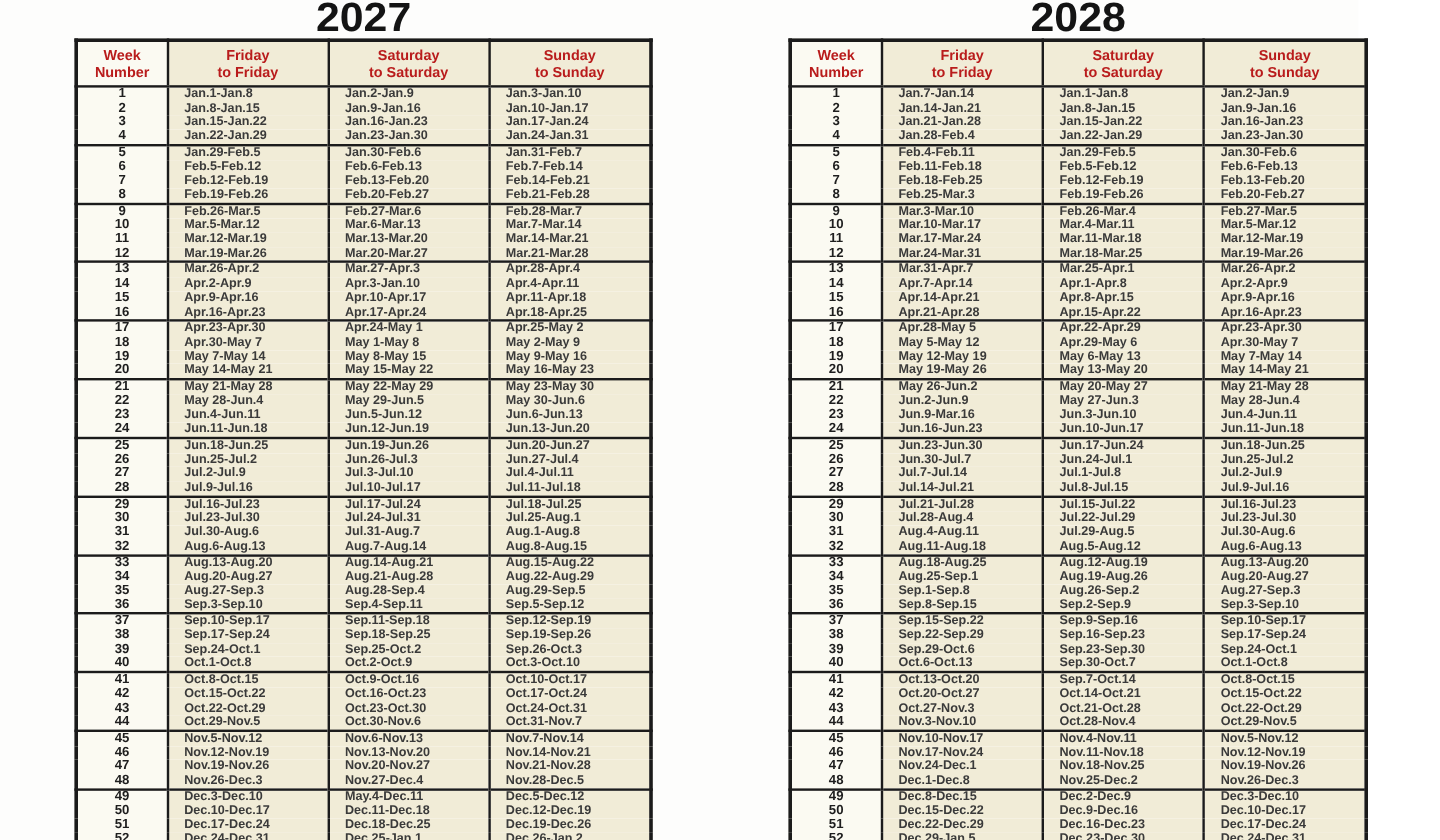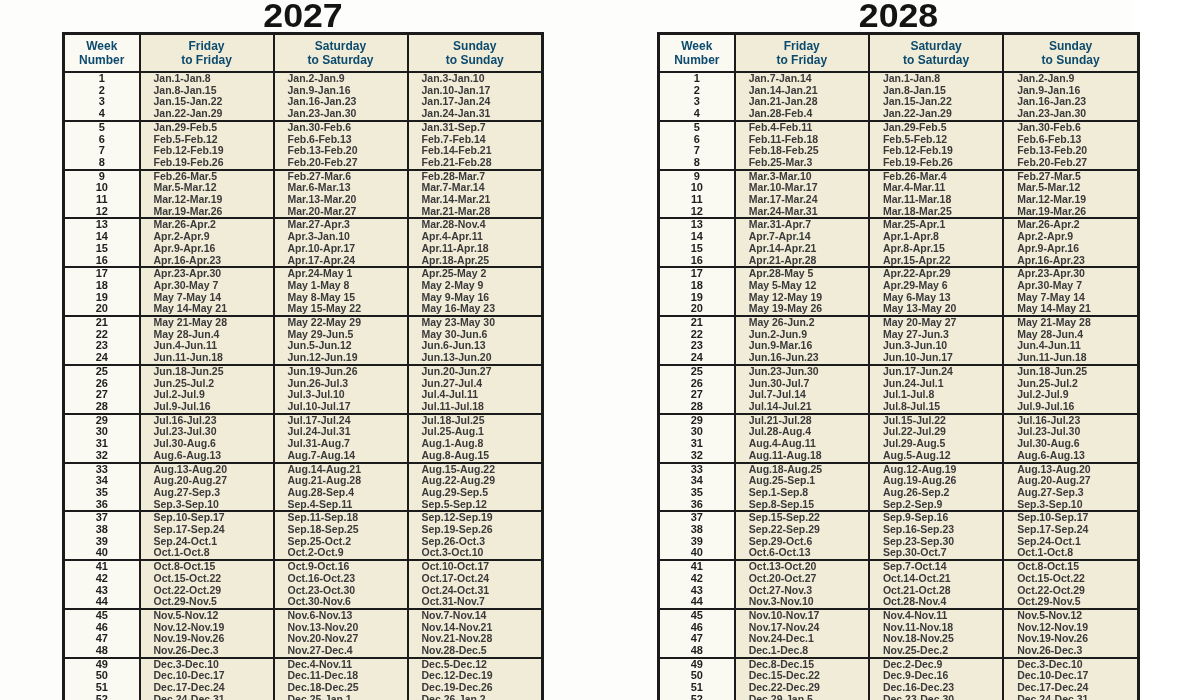--- a/index.html
+++ b/index.html
@@ -43,21 +43,21 @@
   col.c-sun  { width: 135px; }
   th {
     border-left: 2px solid #1b1b1b;
     border-bottom: 2px solid #1b1b1b;
     height: 36px;
     padding: 0;
     text-align: center;
     vertical-align: middle;
     font-size: 12px;
     line-height: 14px;
-    color: #0c4a6e;
+    color: #b91c1c;
     background: #f1ecd7;
   }
   th.week-col { border-left: none; background: #fbfaf2; }
   td {
     padding: 0;
     height: 11.7px;
     font-size: 10.5px;
     line-height: 11.7px;
     font-weight: 700;
     color: #3a3a3a;
@@ -134,21 +134,21 @@
           <tr>
             <td class="week-col">4</td>
             <td class="date-col">Jan.22-Jan.29</td>
             <td class="date-col">Jan.23-Jan.30</td>
             <td class="date-col">Jan.24-Jan.31</td>
           </tr>
           <tr class="group-start">
             <td class="week-col">5</td>
             <td class="date-col">Jan.29-Feb.5</td>
             <td class="date-col">Jan.30-Feb.6</td>
-            <td class="date-col">Jan.31-Sep.7</td>
+            <td class="date-col">Jan.31-Feb.7</td>
           </tr>
           <tr>
             <td class="week-col">6</td>
             <td class="date-col">Feb.5-Feb.12</td>
             <td class="date-col">Feb.6-Feb.13</td>
             <td class="date-col">Feb.7-Feb.14</td>
           </tr>
           <tr>
             <td class="week-col">7</td>
             <td class="date-col">Feb.12-Feb.19</td>
@@ -182,21 +182,21 @@
           <tr>
             <td class="week-col">12</td>
             <td class="date-col">Mar.19-Mar.26</td>
             <td class="date-col">Mar.20-Mar.27</td>
             <td class="date-col">Mar.21-Mar.28</td>
           </tr>
           <tr class="group-start">
             <td class="week-col">13</td>
             <td class="date-col">Mar.26-Apr.2</td>
             <td class="date-col">Mar.27-Apr.3</td>
-            <td class="date-col">Mar.28-Nov.4</td>
+            <td class="date-col">Apr.28-Apr.4</td>
           </tr>
           <tr>
             <td class="week-col">14</td>
             <td class="date-col">Apr.2-Apr.9</td>
             <td class="date-col">Apr.3-Jan.10</td>
             <td class="date-col">Apr.4-Apr.11</td>
           </tr>
           <tr>
             <td class="week-col">15</td>
             <td class="date-col">Apr.9-Apr.16</td>
@@ -397,21 +397,21 @@
           </tr>
           <tr>
             <td class="week-col">48</td>
             <td class="date-col">Nov.26-Dec.3</td>
             <td class="date-col">Nov.27-Dec.4</td>
             <td class="date-col">Nov.28-Dec.5</td>
           </tr>
           <tr class="group-start">
             <td class="week-col">49</td>
             <td class="date-col">Dec.3-Dec.10</td>
-            <td class="date-col">Dec.4-Nov.11</td>
+            <td class="date-col">May.4-Dec.11</td>
             <td class="date-col">Dec.5-Dec.12</td>
           </tr>
           <tr>
             <td class="week-col">50</td>
             <td class="date-col">Dec.10-Dec.17</td>
             <td class="date-col">Dec.11-Dec.18</td>
             <td class="date-col">Dec.12-Dec.19</td>
           </tr>
           <tr>
             <td class="week-col">51</td>

